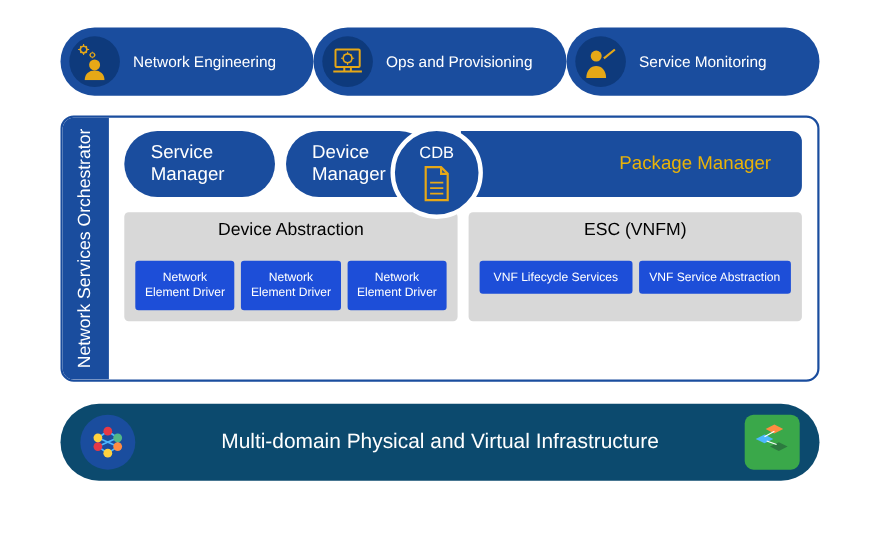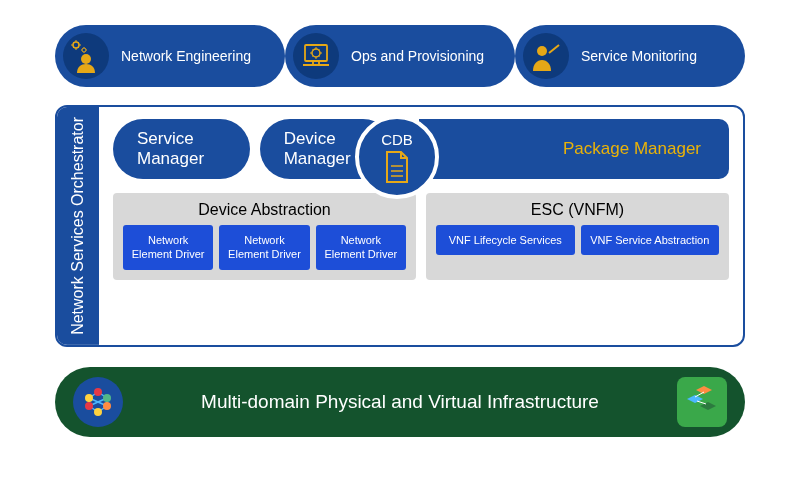--- a/index.html
+++ b/index.html
@@ -12,24 +12,24 @@
 .sidebar{background:#1a4d9e;color:#fff;writing-mode:vertical-rl;transform:rotate(180deg);display:flex;align-items:center;justify-content:center;padding:10px;font-size:16px;width:42px;text-align:center}
 .main-content{flex:1;padding:12px 14px}
 .top-section{position:relative;display:flex;align-items:stretch;margin-bottom:14px}
 .managers{display:flex;flex-direction:row;gap:10px;width:280px}
 .mgr-pill{background:#1a4d9e;color:#fff;border-radius:30px;padding:10px 24px;font-size:17px}
 .cdb{position:absolute;left:242px;top:-4px;width:84px;height:84px;background:#1a4d9e;border:4px solid #fff;border-radius:50%;display:flex;flex-direction:column;align-items:center;justify-content:center;color:#fff;z-index:5}
 .cdb-label{font-size:15px;margin-bottom:2px}
 .pkg-mgr{background:#1a4d9e;color:#eab308;flex:1;margin-left:26px;border-radius:0 10px 10px 0;display:flex;align-items:center;justify-content:flex-end;padding:0 28px;font-size:17px;text-align:right;line-height:1.3}
 .bottom-section{display:flex;gap:10px}
 .gray-box{background:#d8d8d8;border-radius:4px;padding:8px 10px 10px;flex:1}
-.gray-title{text-align:center;font-size:16px;color:#000;margin-bottom:6px}
+.gray-title{text-align:center;font-size:16px;color:#000;margin-bottom:18px}
 .green-row{display:flex;gap:6px}
 .green-box{background:#1d4ed8;color:#fff;font-size:11px;text-align:center;padding:8px 6px;border-radius:3px;flex:1;line-height:1.3;display:flex;align-items:center;justify-content:center}
-.footer{background:#14532d;border-radius:40px;display:flex;align-items:center;padding:10px 18px;color:#fff}
+.footer{background:#0c4a6e;border-radius:40px;display:flex;align-items:center;padding:10px 18px;color:#fff}
 .footer-icon{width:50px;height:50px;background:#1a4d9e;border-radius:50%;display:flex;align-items:center;justify-content:center;flex-shrink:0}
 .footer-label{flex:1;text-align:center;font-size:19px}
 .footer-icon-right{width:50px;height:50px;background:#3aa84a;border-radius:8px;display:flex;align-items:center;justify-content:center;flex-shrink:0}
 svg{display:block}
 </style>
 </head>
 <body>
 
 <div class="top-row">
   <div class="persona">

